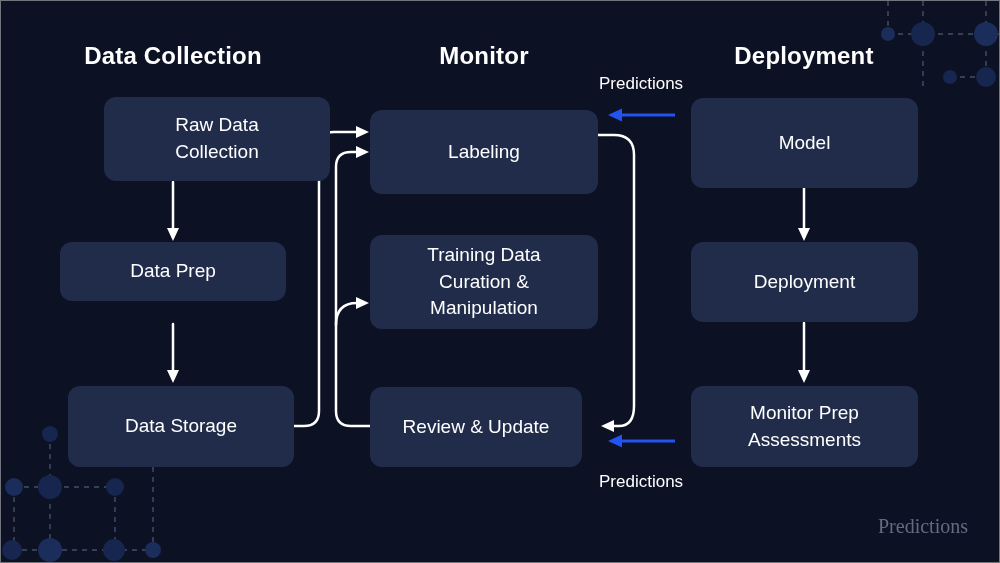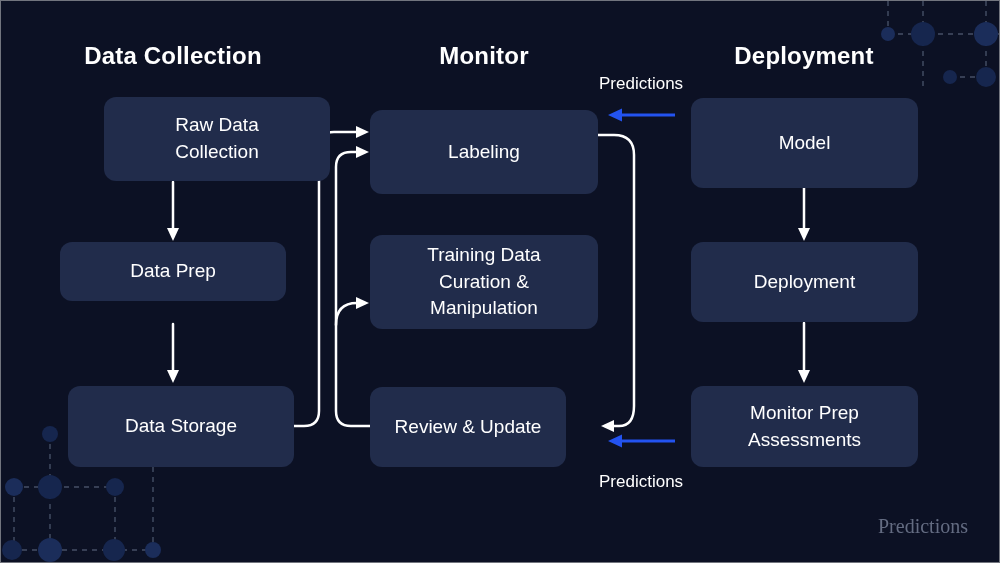--- a/index.html
+++ b/index.html
@@ -130,21 +130,21 @@
 
   <div class="node" style="left:59px;top:96px;width:226px;height:84px;margin-left:44px;">Raw Data
 Collection</div>
   <div class="node" style="left:59px;top:241px;width:226px;height:59px;">Data Prep</div>
   <div class="node" style="left:59px;top:385px;width:226px;height:81px;margin-left:8px;">Data Storage</div>
 
   <div class="node" style="left:369px;top:97px;width:228px;height:84px;margin-top:12px;">Labeling</div>
   <div class="node" style="left:369px;top:234px;width:228px;height:94px;">Training Data
 Curation &amp;
 Manipulation</div>
-  <div class="node" style="left:369px;top:386px;width:196px;height:80px;">Review &amp; Update</div>
+  <div class="node" style="left:369px;top:386px;width:212px;height:80px;">Review &amp; Update</div>
 
   <div class="node" style="left:690px;top:97px;width:227px;height:90px;">Model</div>
   <div class="node" style="left:690px;top:241px;width:227px;height:80px;">Deployment</div>
   <div class="node" style="left:690px;top:385px;width:227px;height:81px;">Monitor Prep
 Assessments</div>
 
   <div class="flow-label" style="left:598px;top:73px;">Predictions</div>
   <div class="flow-label" style="left:598px;top:471px;">Predictions</div>
 
   <div class="watermark">Predictions</div>

